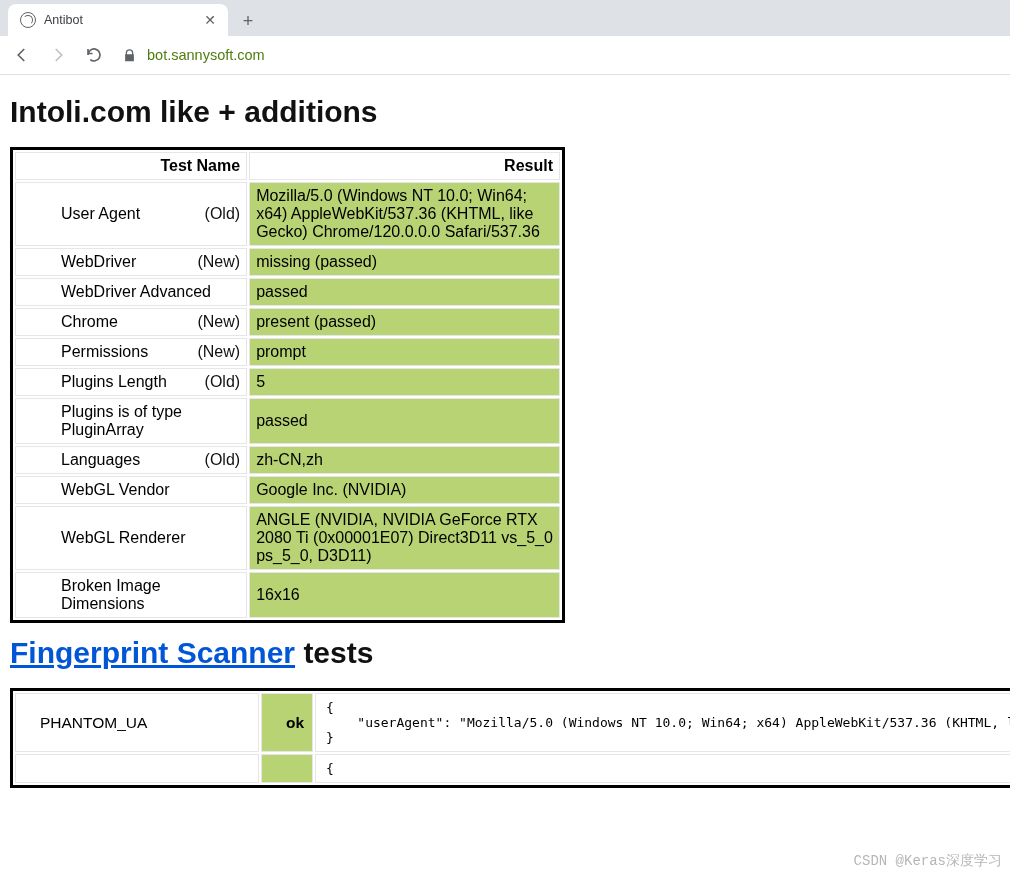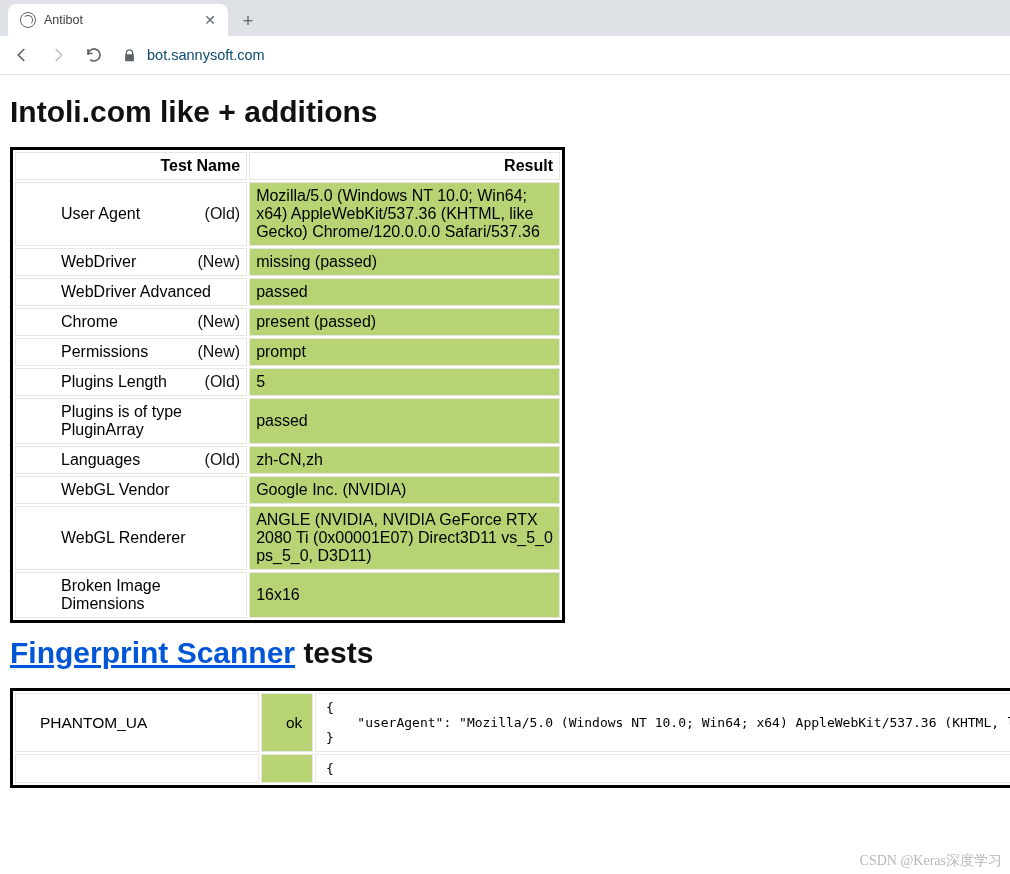--- a/index.html
+++ b/index.html
@@ -12,44 +12,44 @@
     .tab-favicon { width: 16px; height: 16px; margin-right: 8px; border-radius: 50%; border: 1.5px solid #5f6368; display: flex; align-items: center; justify-content: center; }
     .tab-favicon::after { content: ""; width: 8px; height: 8px; border-radius: 50%; border: 1px solid #5f6368; border-left-color: transparent; border-bottom-color: transparent; position: relative; }
     .tab-title { flex: 1; }
     .tab-close { font-size: 14px; color: #5f6368; cursor: pointer; }
     .new-tab { width: 28px; display: flex; align-items: center; justify-content: center; color: #5f6368; font-size: 18px; cursor: pointer; height: 30px; margin-left: 6px;}
     
     .toolbar { display: flex; align-items: center; height: 38px; padding: 0 6px; gap: 4px; background: #fff; }
     .nav-btn { width: 32px; height: 32px; display: flex; align-items: center; justify-content: center; color: #5f6368; cursor: pointer; border-radius: 50%; }
     .nav-btn svg { width: 18px; height: 18px; }
     .nav-btn.disabled { color: #bdc1c6; }
-    .addr-bar { flex: 1; display: flex; align-items: center; height: 30px; margin-left: 8px; font-size: 14.5px; color:#0c4a6e;}
+    .addr-bar { flex: 1; display: flex; align-items: center; height: 30px; margin-left: 8px; font-size: 14.5px; color:#4d7c0f;}
     .lock-icon { color: #5f6368; margin-right: 10px; }
     .lock-icon svg { width: 15px; height: 15px; display:block;}
 
     
     .page { padding: 8px 10px; }
     h1 { font-size: 30px; font-weight: 700; margin: 12px 0 18px 0; color: #111; }
     h1 a { color: #0056d6; text-decoration: underline; }
     h1.second { margin-top: 13px; }
 
     table.tests { border: 3px solid #000; border-collapse: separate; border-spacing: 2px; width: 555px; background: #fff;}
     table.tests th { font-size: 16px; font-weight: 700; padding: 4px 6px; text-align: right; background:#fff; border:1px solid #e6e6e6;}
     table.tests td { border: 1px solid #e6e6e6; padding: 4px 6px; font-size: 16px; vertical-align: middle; }
     table.tests td.name { width: 230px; padding-left: 45px; }
     table.tests td.name .tag { float: right; color: #111; }
     table.tests td.result { background: #b8d373; width: 308px;}
     
     table.fp { border: 3px solid #000; border-collapse: separate; border-spacing: 2px; width: 2200px; margin-top: 0px; table-layout: fixed; }
     table.fp td { border: 1px solid #e6e6e6; padding: 8px 24px; font-size: 15.5px; vertical-align: middle; }
     table.fp td.n { width: 244px; font-family: "Segoe UI", Arial; }
-    table.fp td.s { width: 52px; background: #b8d373; text-align: center; }
+    table.fp td.s { width: 52px; background: #b8d373; text-align: center; font-weight: bold; }
     table.fp td.d { font-family: "SimSun","NSimSun","MS Gothic",monospace; font-size: 13px; white-space: pre; padding: 6px 10px;}
 
-    .watermark { position: fixed; right: 8px; bottom: 4px; font-size: 14px; color: rgba(120,120,120,0.55); font-family: Liberation Serif, serif; pointer-events: none;}
+    .watermark { position: fixed; right: 8px; bottom: 4px; font-size: 14px; color: rgba(120,120,120,0.55); font-family: Liberation Mono, monospace; pointer-events: none;}
   </style>
 </head>
 <body>
 
 <div class="browser-chrome">
   <div class="tab-bar">
     <div class="tab">
       <span class="tab-favicon"></span>
       <span class="tab-title">Antibot</span>
       <span class="tab-close">✕</span>

